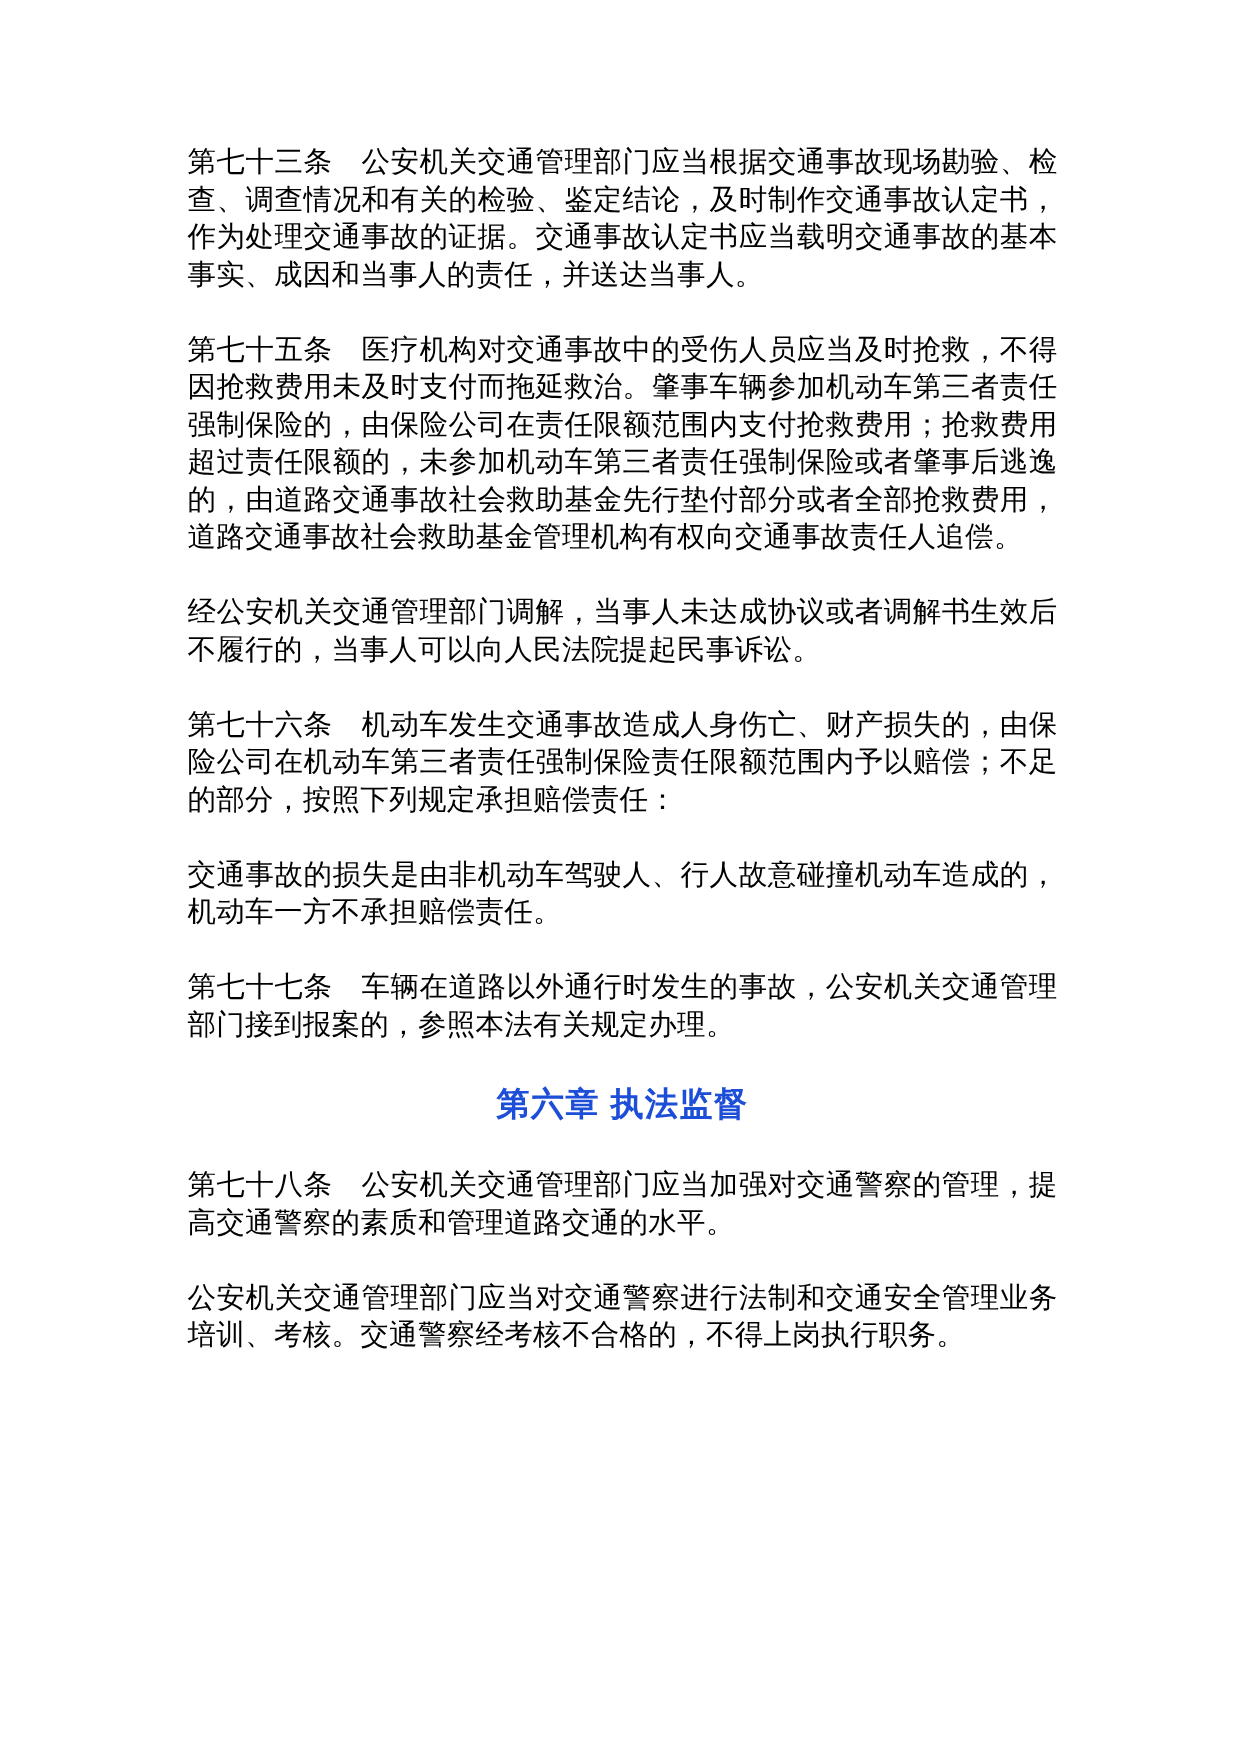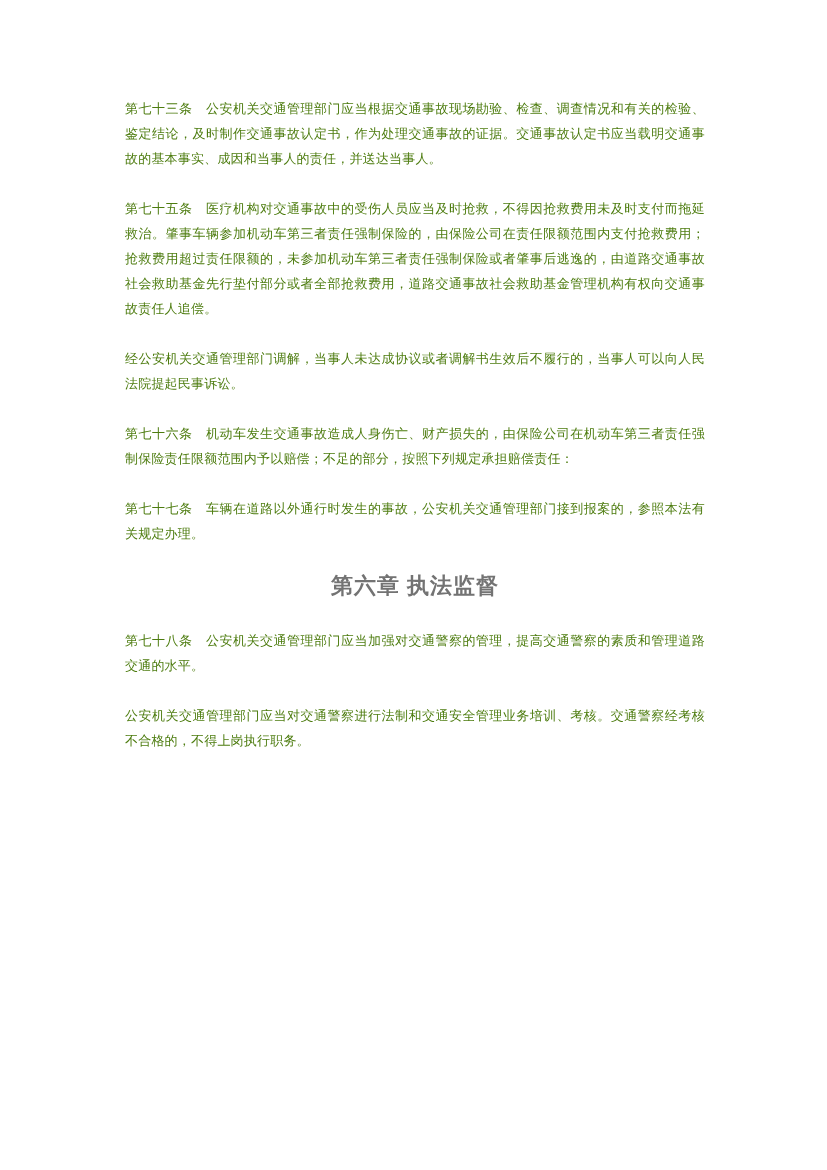--- a/index.html
+++ b/index.html
@@ -16,45 +16,46 @@
   .page {
     box-sizing: border-box;
     width: 827px;
     height: 1170px;
     padding: 96px 122px 40px 125px;
     background: #ffffff;
   }
   .doc-body p {
     margin: 0 0 25px 0;
     font-family: "Liberation Serif", "DejaVu Serif", serif;
-    font-size: 13px;
+    font-size: 19px;
     line-height: 25px;
-    color: #4d7c0f;
+    color: #000000;
     text-align: justify;
     text-justify: inter-ideograph;
     letter-spacing: 0.2px;
   }
   .doc-body h2.chapter {
     margin: 16px 0 27px 0;
     font-family: "Liberation Sans", "DejaVu Sans", sans-serif;
     font-size: 22px;
     line-height: 30px;
     font-weight: bold;
-    color: #737373;
+    color: #1d4ed8;
     text-align: center;
     letter-spacing: 1px;
   }
 </style>
 </head>
 <body>
 
 <div class="page">
   <div class="doc-body">
     <p>第七十三条　公安机关交通管理部门应当根据交通事故现场勘验、检查、调查情况和有关的检验、鉴定结论，及时制作交通事故认定书，作为处理交通事故的证据。交通事故认定书应当载明交通事故的基本事实、成因和当事人的责任，并送达当事人。</p>
     <p>第七十五条　医疗机构对交通事故中的受伤人员应当及时抢救，不得因抢救费用未及时支付而拖延救治。肇事车辆参加机动车第三者责任强制保险的，由保险公司在责任限额范围内支付抢救费用；抢救费用超过责任限额的，未参加机动车第三者责任强制保险或者肇事后逃逸的，由道路交通事故社会救助基金先行垫付部分或者全部抢救费用，道路交通事故社会救助基金管理机构有权向交通事故责任人追偿。</p>
     <p>经公安机关交通管理部门调解，当事人未达成协议或者调解书生效后不履行的，当事人可以向人民法院提起民事诉讼。</p>
     <p>第七十六条　机动车发生交通事故造成人身伤亡、财产损失的，由保险公司在机动车第三者责任强制保险责任限额范围内予以赔偿；不足的部分，按照下列规定承担赔偿责任：</p>
+    <p>交通事故的损失是由非机动车驾驶人、行人故意碰撞机动车造成的，机动车一方不承担赔偿责任。</p>
     <p>第七十七条　车辆在道路以外通行时发生的事故，公安机关交通管理部门接到报案的，参照本法有关规定办理。</p>
     <h2 class="chapter">第六章 执法监督</h2>
     <p>第七十八条　公安机关交通管理部门应当加强对交通警察的管理，提高交通警察的素质和管理道路交通的水平。</p>
     <p>公安机关交通管理部门应当对交通警察进行法制和交通安全管理业务培训、考核。交通警察经考核不合格的，不得上岗执行职务。</p>
   </div>
 </div>
 
 </body></html>

